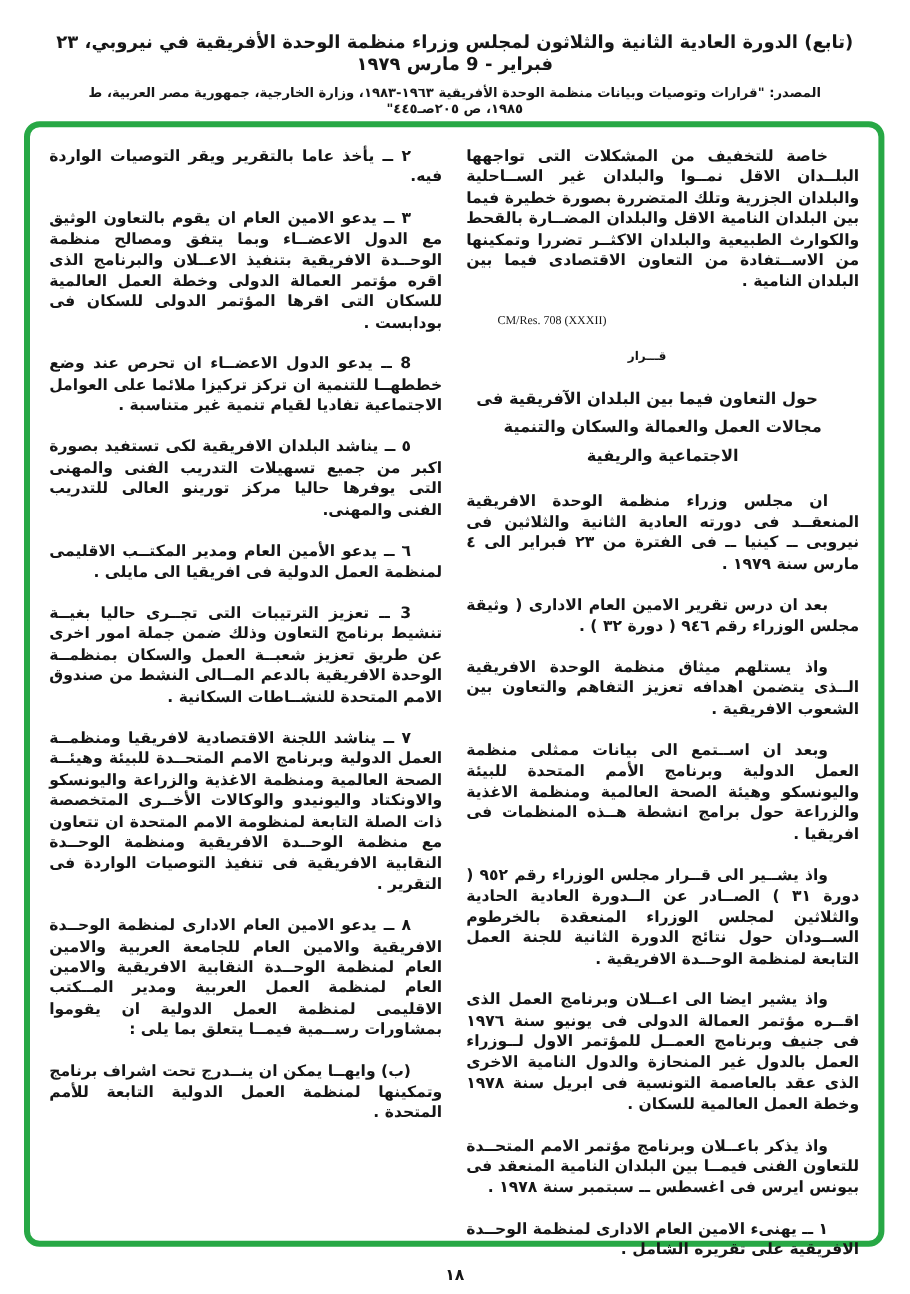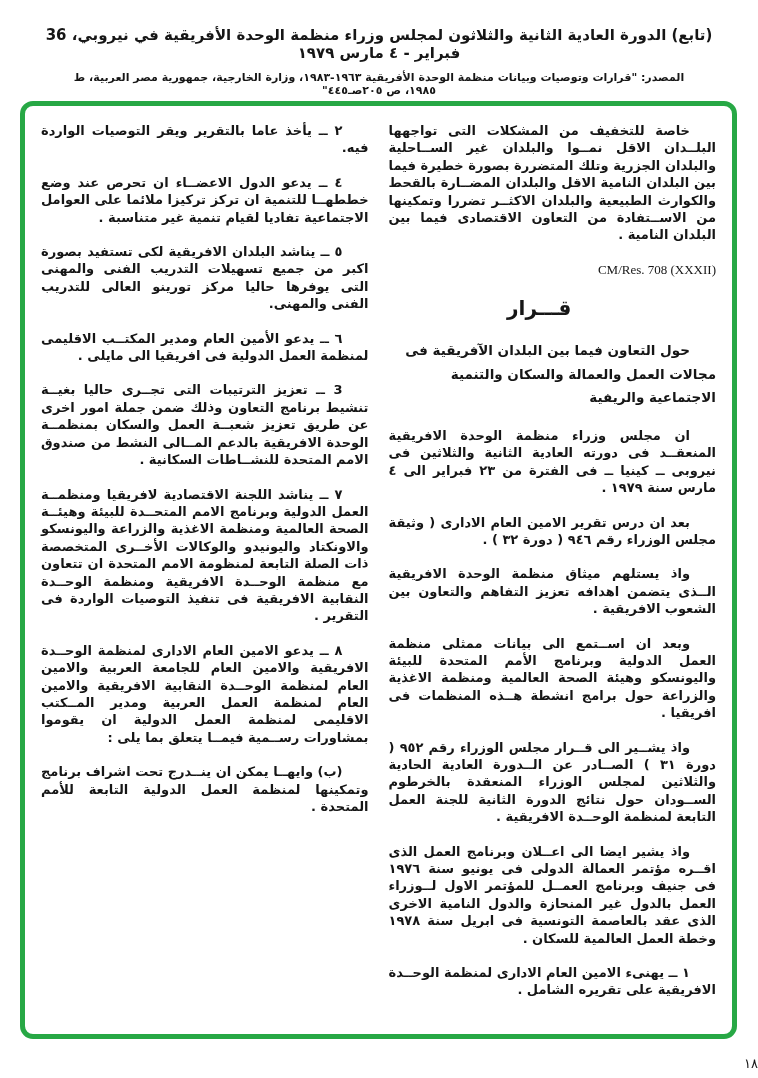--- a/index.html
+++ b/index.html
@@ -38,73 +38,76 @@
     flex:1;
     font-size:13px;
     font-weight:bold;
     line-height:1.34;
     text-align:justify;
     direction:rtl;
   }
   .col p{margin:0 0 17px 0;text-indent:26px;}
   .res-code{
     direction:ltr;
-    text-align:right;
+    text-align:left;
     font-family:"Liberation Serif",serif;
     font-weight:normal;
-    font-size:13px;
+    font-size:10px;
     margin:24px 0 12px 0;
     text-indent:0;
   }
   .res-kind{
     text-align:center;
-    font-size:20px;
+    font-size:10px;
     margin:12px 0 16px 0;
     text-indent:0;
   }
   .res-title{
-    text-align:right;
+    text-align:center;
     font-size:13.5px;
     line-height:1.75;
     margin:0 0 18px 0;
     text-indent:0;
   }
   .page-number{
     position:absolute;bottom:7px;left:0;right:0;
-    font-size:13px;font-weight:normal;margin-top:24px;
+    text-align:center;
+    font-size:13px;font-weight:bold;margin-top:24px;
   }
 </style>
 </head>
 <body>
 
 <div class="page-header">
-  <div class="hdr-line1">(تابع) الدورة العادية الثانية والثلاثون لمجلس وزراء منظمة الوحدة الأفريقية في نيروبي، 36 فبراير - ٤ مارس ١٩٧٩</div>
+  <div class="hdr-line1">(تابع) الدورة العادية الثانية والثلاثون لمجلس وزراء منظمة الوحدة الأفريقية في نيروبي، ٢٣ فبراير - 9 مارس ١٩٧٩</div>
   <div class="hdr-line2">المصدر: "قرارات وتوصيات وبيانات منظمة الوحدة الأفريقية ١٩٦٣-١٩٨٣، وزارة الخارجية، جمهورية مصر العربية، ط ١٩٨٥، ص ٢٠٥صـ٤٤٥"</div>
 </div>
 
 <div class="frame">
   <div class="cols">
 
     <div class="col">
       <p>خاصة للتخفيف من المشكلات التى تواجهها البلــدان الاقل نمــوا والبلدان غير الســاحلية والبلدان الجزرية وتلك المتضررة بصورة خطيرة فيما بين البلدان النامية الاقل والبلدان المضــارة بالقحط والكوارث الطبيعية والبلدان الاكثــر تضررا وتمكينها من الاســتفادة من التعاون الاقتصادى فيما بين البلدان النامية .</p>
       <p class="res-code">CM/Res. 708 (XXXII)</p>
       <p class="res-kind">قـــرار</p>
       <p class="res-title">حول التعاون فيما بين البلدان الآفريقية فى مجالات العمل والعمالة والسكان والتنمية الاجتماعية والريفية</p>
       <p>ان مجلس وزراء منظمة الوحدة الافريقية المنعقــد فى دورته العادية الثانية والثلاثين فى نيروبى ــ كينيا ــ فى الفترة من ٢٣ فبراير الى ٤ مارس سنة ١٩٧٩ .</p>
       <p>بعد ان درس تقرير الامين العام الادارى ( وثيقة مجلس الوزراء رقم ٩٤٦ ( دورة ٣٢ ) .</p>
       <p>واذ يستلهم ميثاق منظمة الوحدة الافريقية الــذى يتضمن اهدافه تعزيز التفاهم والتعاون بين الشعوب الافريقية .</p>
       <p>وبعد ان اســتمع الى بيانات ممثلى منظمة العمل الدولية وبرنامج الأمم المتحدة للبيئة واليونسكو وهيئة الصحة العالمية ومنظمة الاغذية والزراعة حول برامج انشطة هــذه المنظمات فى افريقيا .</p>
       <p>واذ يشــير الى قــرار مجلس الوزراء رقم ٩٥٢ ( دورة ٣١ ) الصــادر عن الــدورة العادية الحادية والثلاثين لمجلس الوزراء المنعقدة بالخرطوم الســودان حول نتائج الدورة الثانية للجنة العمل التابعة لمنظمة الوحــدة الافريقية .</p>
       <p>واذ يشير ايضا الى اعــلان وبرنامج العمل الذى اقــره مؤتمر العمالة الدولى فى يونيو سنة ١٩٧٦ فى جنيف وبرنامج العمــل للمؤتمر الاول لــوزراء العمل بالدول غير المنحازة والدول النامية الاخرى الذى عقد بالعاصمة التونسية فى ابريل سنة ١٩٧٨ وخطة العمل العالمية للسكان .</p>
+      <p>واذ يذكر باعــلان وبرنامج مؤتمر الامم المتحــدة للتعاون الفنى فيمــا بين البلدان النامية المنعقد فى بيونس ايرس فى اغسطس ــ سبتمبر سنة ١٩٧٨ .</p>
       <p>١ ــ يهنىء الامين العام الادارى لمنظمة الوحــدة الافريقية على تقريره الشامل .</p>
     </div>
 
     <div class="col">
       <p>٢ ــ يأخذ عاما بالتقرير ويقر التوصيات الواردة فيه.</p>
-      <p>٤ ــ يدعو الدول الاعضــاء ان تحرص عند وضع خططهــا للتنمية ان تركز تركيزا ملائما على العوامل الاجتماعية تفاديا لقيام تنمية غير متناسبة .</p>
+      <p>٣ ــ يدعو الامين العام ان يقوم بالتعاون الوثيق مع الدول الاعضــاء وبما يتفق ومصالح منظمة الوحــدة الافريقية بتنفيذ الاعــلان والبرنامج الذى اقره مؤتمر العمالة الدولى وخطة العمل العالمية للسكان التى اقرها المؤتمر الدولى للسكان فى بودابست .</p>
+      <p>8 ــ يدعو الدول الاعضــاء ان تحرص عند وضع خططهــا للتنمية ان تركز تركيزا ملائما على العوامل الاجتماعية تفاديا لقيام تنمية غير متناسبة .</p>
       <p>٥ ــ يناشد البلدان الافريقية لكى تستفيد بصورة اكبر من جميع تسهيلات التدريب الفنى والمهنى التى يوفرها حاليا مركز تورينو العالى للتدريب الفنى والمهنى.</p>
       <p>٦ ــ يدعو الأمين العام ومدير المكتــب الاقليمى لمنظمة العمل الدولية فى افريقيا الى مايلى .</p>
       <p>3 ــ تعزيز الترتيبات التى تجــرى حاليا بغيــة تنشيط برنامج التعاون وذلك ضمن جملة امور اخرى عن طريق تعزيز شعبــة العمل والسكان بمنظمــة الوحدة الافريقية بالدعم المــالى النشط من صندوق الامم المتحدة للنشــاطات السكانية .</p>
       <p>٧ ــ يناشد اللجنة الاقتصادية لافريقيا ومنظمــة العمل الدولية وبرنامج الامم المتحــدة للبيئة وهيئــة الصحة العالمية ومنظمة الاغذية والزراعة واليونسكو والاونكتاد واليونيدو والوكالات الأخــرى المتخصصة ذات الصلة التابعة لمنظومة الامم المتحدة ان تتعاون مع منظمة الوحــدة الافريقية ومنظمة الوحــدة النقابية الافريقية فى تنفيذ التوصيات الواردة فى التقرير .</p>
       <p>٨ ــ يدعو الامين العام الادارى لمنظمة الوحــدة الافريقية والامين العام للجامعة العربية والامين العام لمنظمة الوحــدة النقابية الافريقية والامين العام لمنظمة العمل العربية ومدير المــكتب الاقليمى لمنظمة العمل الدولية ان يقوموا بمشاورات رســمية فيمــا يتعلق بما يلى :</p>
       <p>(ب) وايهــا يمكن ان ينــدرج تحت اشراف برنامج وتمكينها لمنظمة العمل الدولية التابعة للأمم المتحدة .</p>
     </div>
 
   </div>
 </div>

